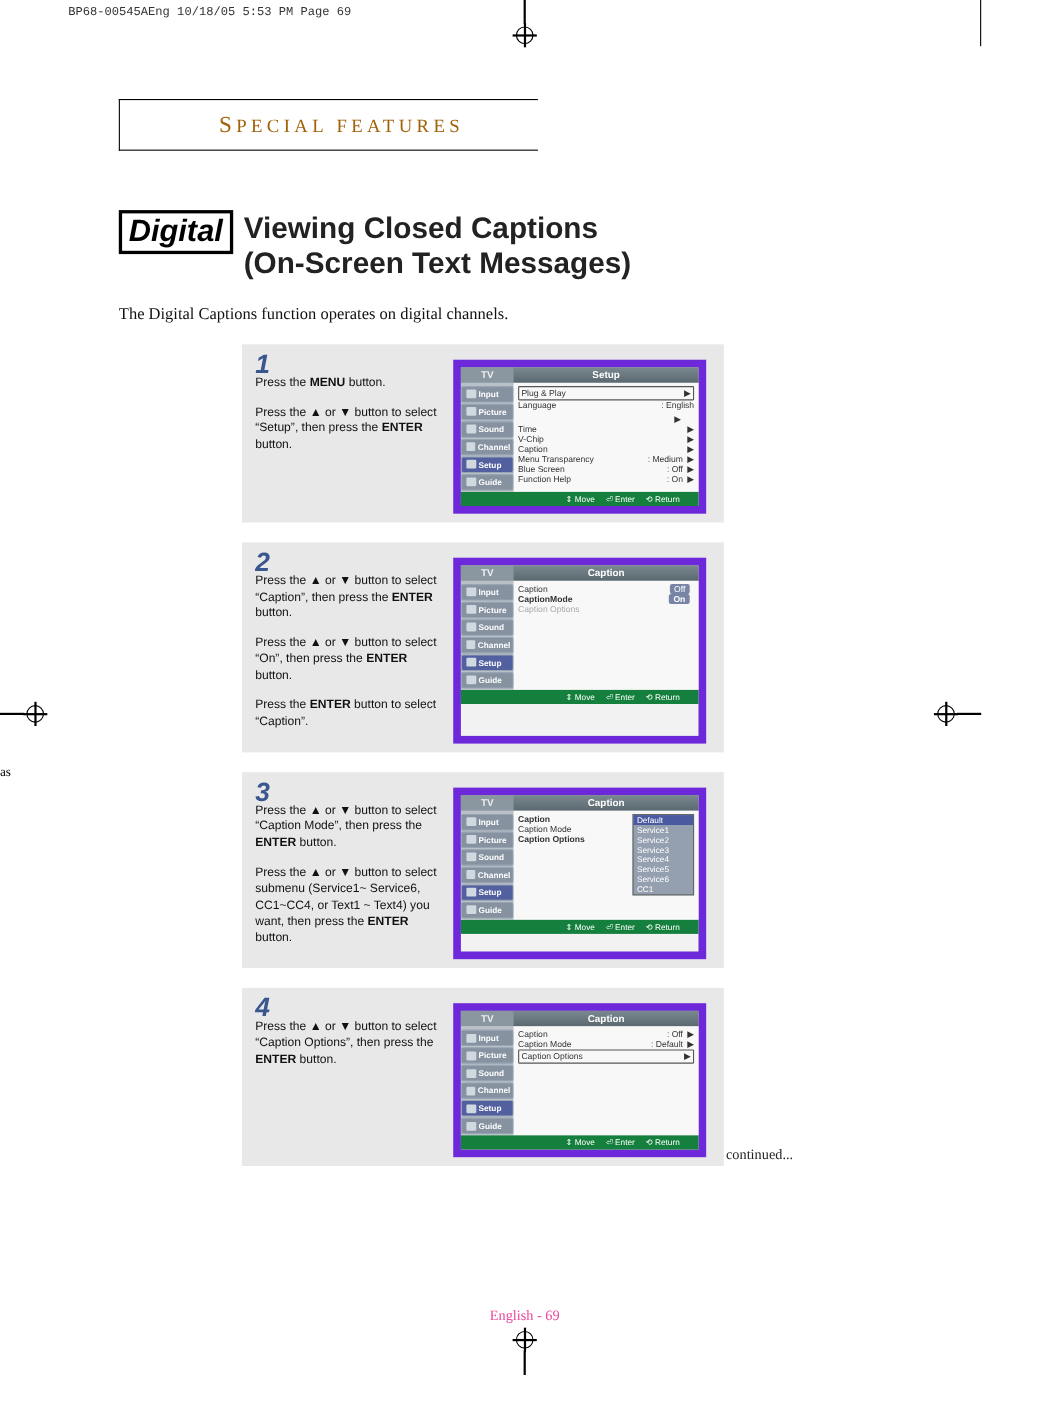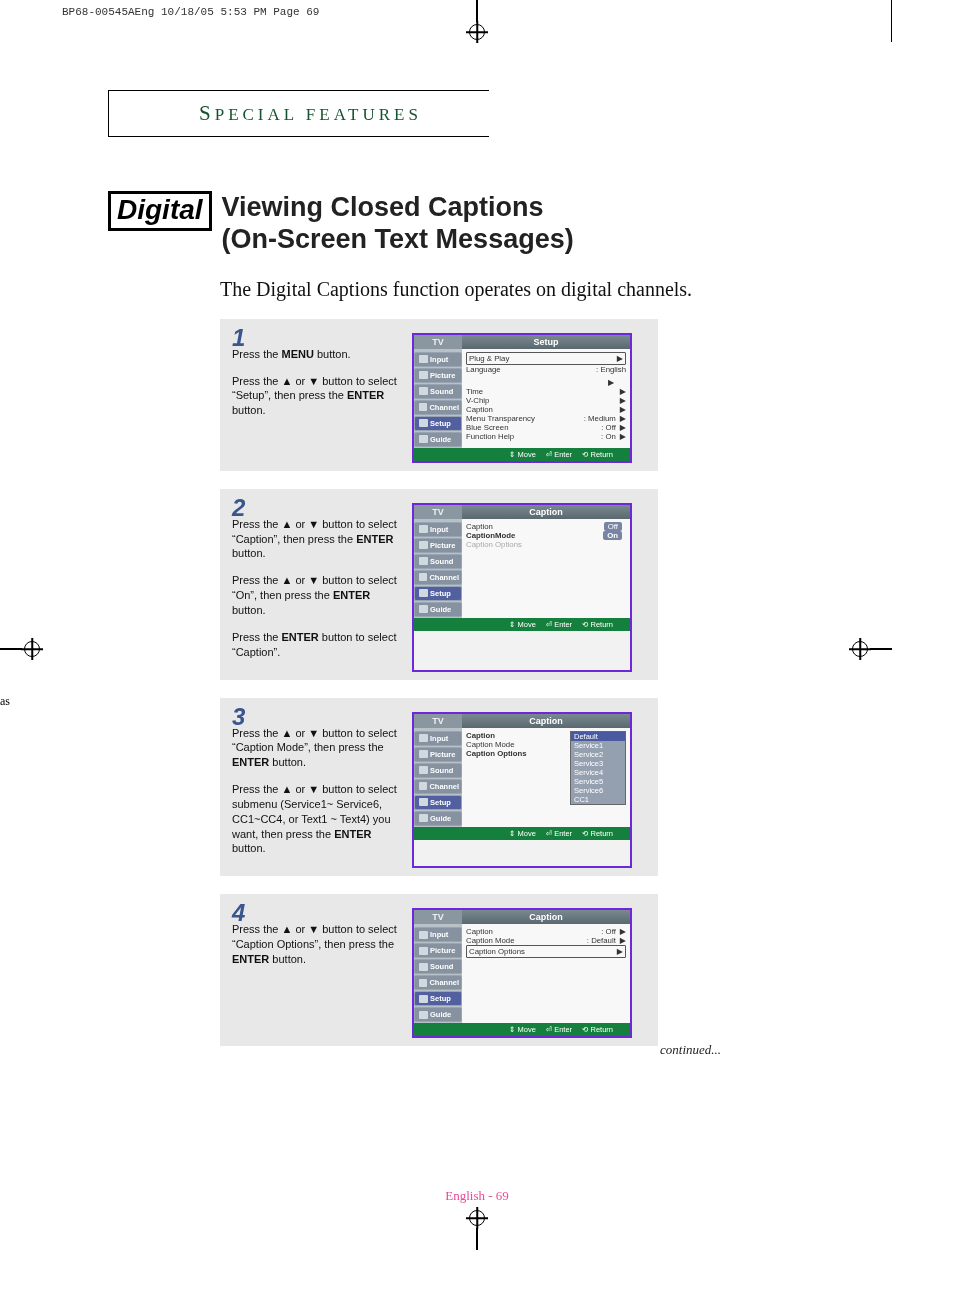--- a/index.html
+++ b/index.html
@@ -37,21 +37,21 @@
   }
   .section-title-box {
     border: 1.5px solid #000;
     border-right: none;
     padding: 10px 18px 10px 90px;
     width: 272px;
     font-family: "Times New Roman", serif;
     font-size: 17px;
     letter-spacing: 4px;
     text-transform: uppercase;
-    color: #14532d;
+    color: #a16207;
   }
   .digital-tag {
     display: inline-block;
     border: 3px solid #000;
     font-weight: 900;
     font-size: 28px;
     padding: 0px 6px 2px 6px;
     margin-right: 10px;
     vertical-align: top;
     font-style: italic;
@@ -62,23 +62,22 @@
     margin-top: 54px;
   }
   .main-title {
     font-size: 27px;
     font-weight: 900;
     line-height: 1.2;
     color: #222;
   }
   .lead-text {
     font-family: "Times New Roman", serif;
-    font-size: 20px;
+    font-size: 15px;
     margin-top: 22px;
-    margin-left: 112px;
     color: #111;
   }
   .step-block {
     margin-top: 18px;
     margin-left: 112px;
     background: #e8e8e8;
     width: 416px;
     padding: 10px 10px 8px 12px;
     display: flex;
   }
@@ -93,21 +92,21 @@
     font-weight: 900;
     color: #3a568e;
     font-style: italic;
     line-height: 18px;
   }
   .step-text b { font-weight: bold; }
 
   
   .osd {
     width: 216px;
-    border: 2px solid #6d28d9;
+    border: 7px solid #6d28d9;
     background: #f2f2f2;
     font-size: 8.5px;
     color: #333;
     position: relative;
     margin-left: 12px;
     margin-top: 4px;
   }
   .osd-header {
     display: flex;
     background: #7a8890;
@@ -178,21 +177,20 @@
     width: 54px;
     background:#94a0b0;
     border:1px solid #666;
     font-size: 7.5px;
   }
   .dropdown div { padding: 0 3px; color:#fff; }
   .dropdown div.sel { background:#4a5aa0; }
 
   .continued {
     font-family:"Times New Roman", serif;
-    font-style: italic;
     font-size: 13px;
     position: absolute;
     left: 660px;
     top: 1042px;
     color:#222;
   }
   .side-as {
     position: absolute;
     left: 0;
     top: 694px;

